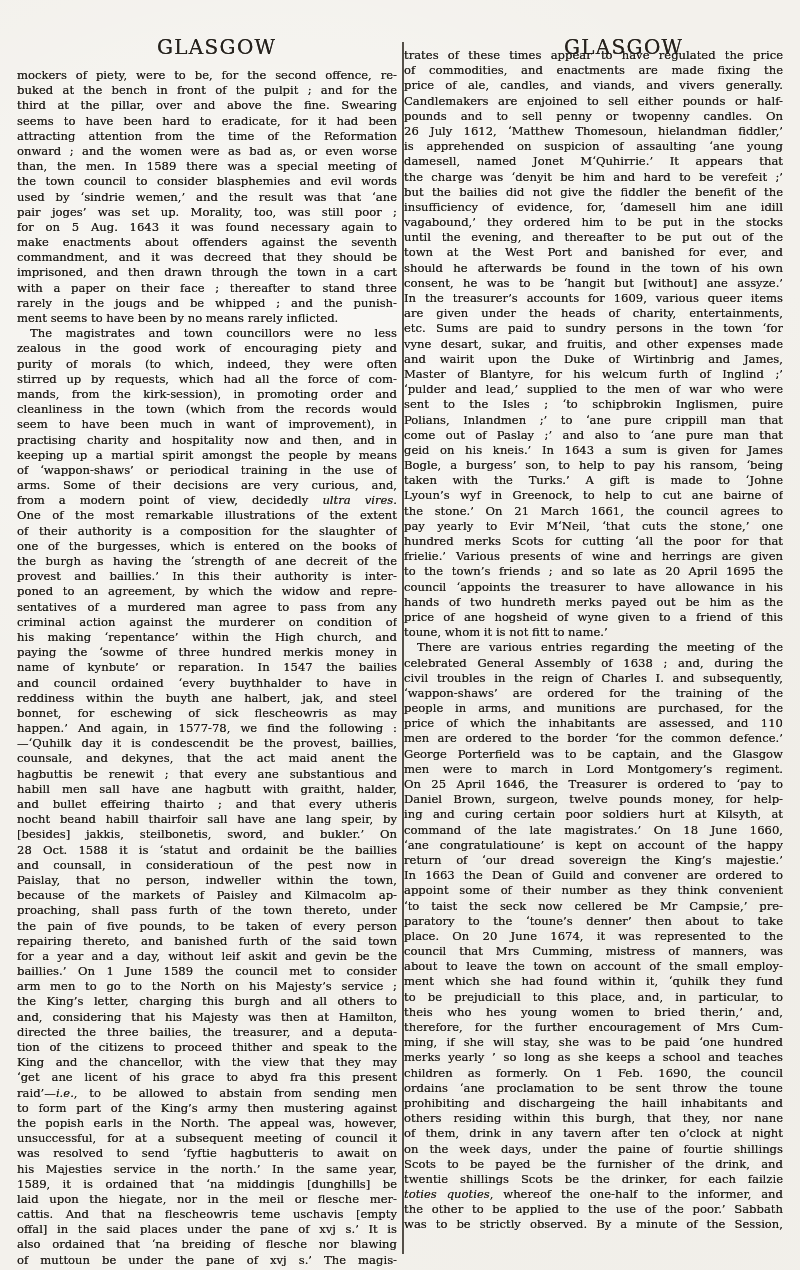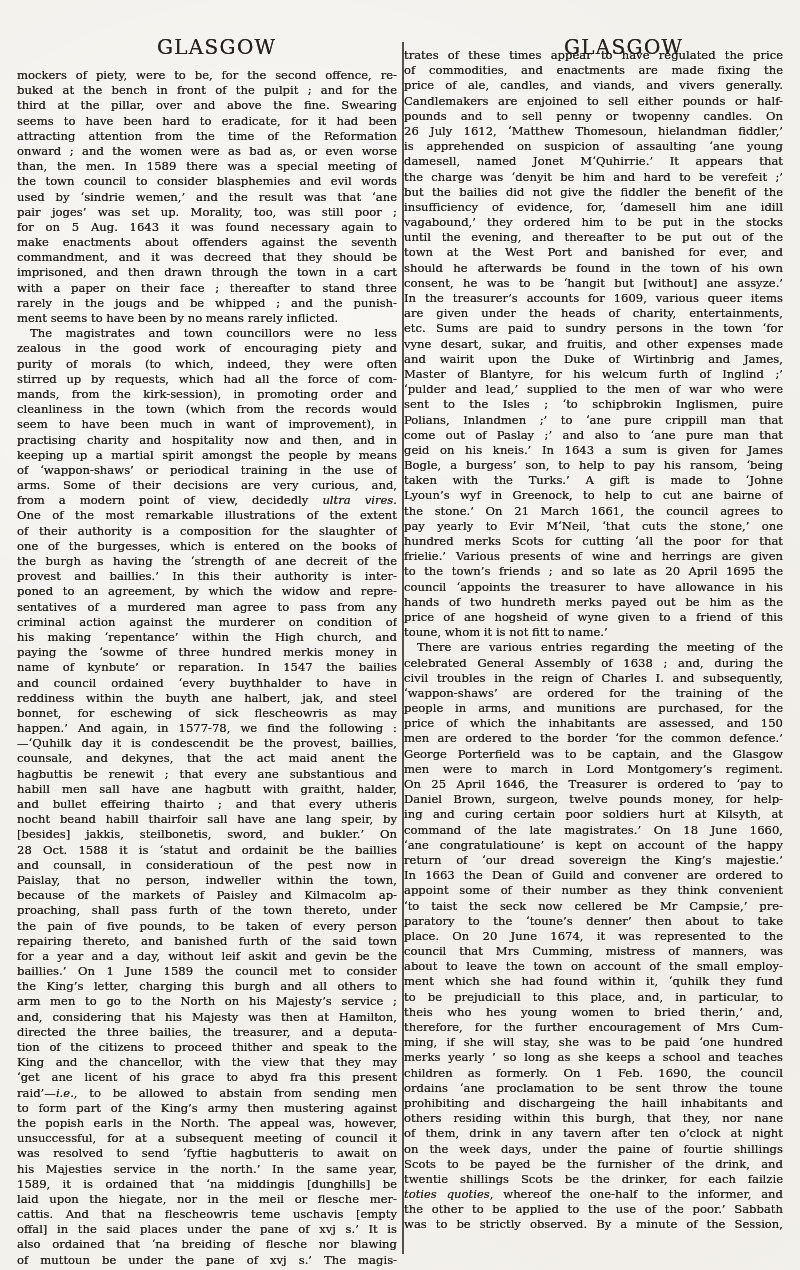--- a/index.html
+++ b/index.html
@@ -113,22 +113,22 @@
       <div class="line">[besides] jakkis, steilbonetis, sword, and bukler.’  On</div>
       <div class="line">28 Oct. 1588 it is ‘statut and ordainit be the baillies</div>
       <div class="line">and counsall, in consideratioun of the pest now in</div>
       <div class="line">Paislay, that no person, indweller within the town,</div>
       <div class="line">because of the markets of Paisley and Kilmacolm ap-</div>
       <div class="line">proaching, shall pass furth of the town thereto, under</div>
       <div class="line">the pain of five pounds, to be taken of every person</div>
       <div class="line">repairing thereto, and banished furth of the said town</div>
       <div class="line">for a year and a day, without leif askit and gevin be the</div>
       <div class="line">baillies.’  On 1 June 1589 the council met to consider</div>
+      <div class="line">arm men to go to the North on his Majesty’s service ;</div>
       <div class="line">the King’s letter, charging this burgh and all others to</div>
-      <div class="line">arm men to go to the North on his Majesty’s service ;</div>
       <div class="line">and, considering that his Majesty was then at Hamilton,</div>
       <div class="line">directed the three bailies, the treasurer, and a deputa-</div>
       <div class="line">tion of the citizens to proceed thither and speak to the</div>
       <div class="line">King and the chancellor, with the view that they may</div>
       <div class="line">‘get ane licent of his grace to abyd fra this present</div>
       <div class="line">raid’—<i>i.e.</i>, to be allowed to abstain from sending men</div>
       <div class="line">to form part of the King’s army then mustering against</div>
       <div class="line">the popish earls in the North.  The appeal was, however,</div>
       <div class="line">unsuccessful, for at a subsequent meeting of council it</div>
       <div class="line">was resolved to send ‘fyftie hagbutteris to await on</div>
@@ -178,21 +178,21 @@
       <div class="line">to the town’s friends ; and so late as 20 April 1695 the</div>
       <div class="line">council ‘appoints the treasurer to have allowance in his</div>
       <div class="line">hands of two hundreth merks payed out be him as the</div>
       <div class="line">price of ane hogsheid of wyne given to a friend of this</div>
       <div class="line end">toune, whom it is not fitt to name.’</div>
       <div class="line ind">There are various entries regarding the meeting of the</div>
       <div class="line">celebrated General Assembly of 1638 ; and, during the</div>
       <div class="line">civil troubles in the reign of Charles I. and subsequently,</div>
       <div class="line">‘wappon-shaws’ are ordered for the training of the</div>
       <div class="line">people in arms, and munitions are purchased, for the</div>
-      <div class="line">price of which the inhabitants are assessed, and 150</div>
+      <div class="line">price of which the inhabitants are assessed, and 110</div>
       <div class="line">men are ordered to the border ‘for the common defence.’</div>
       <div class="line">George Porterfield was to be captain, and the Glasgow</div>
       <div class="line">men were to march in Lord Montgomery’s regiment.</div>
       <div class="line">On 25 April 1646, the Treasurer is ordered to ‘pay to</div>
       <div class="line">Daniel Brown, surgeon, twelve pounds money, for help-</div>
       <div class="line">ing and curing certain poor soldiers hurt at Kilsyth, at</div>
       <div class="line">command of the late magistrates.’  On 18 June 1660,</div>
       <div class="line">‘ane congratulatioune’ is kept on account of the happy</div>
       <div class="line">return of ‘our dread sovereign the King’s majestie.’</div>
       <div class="line">In 1663 the Dean of Guild and convener are ordered to</div>

